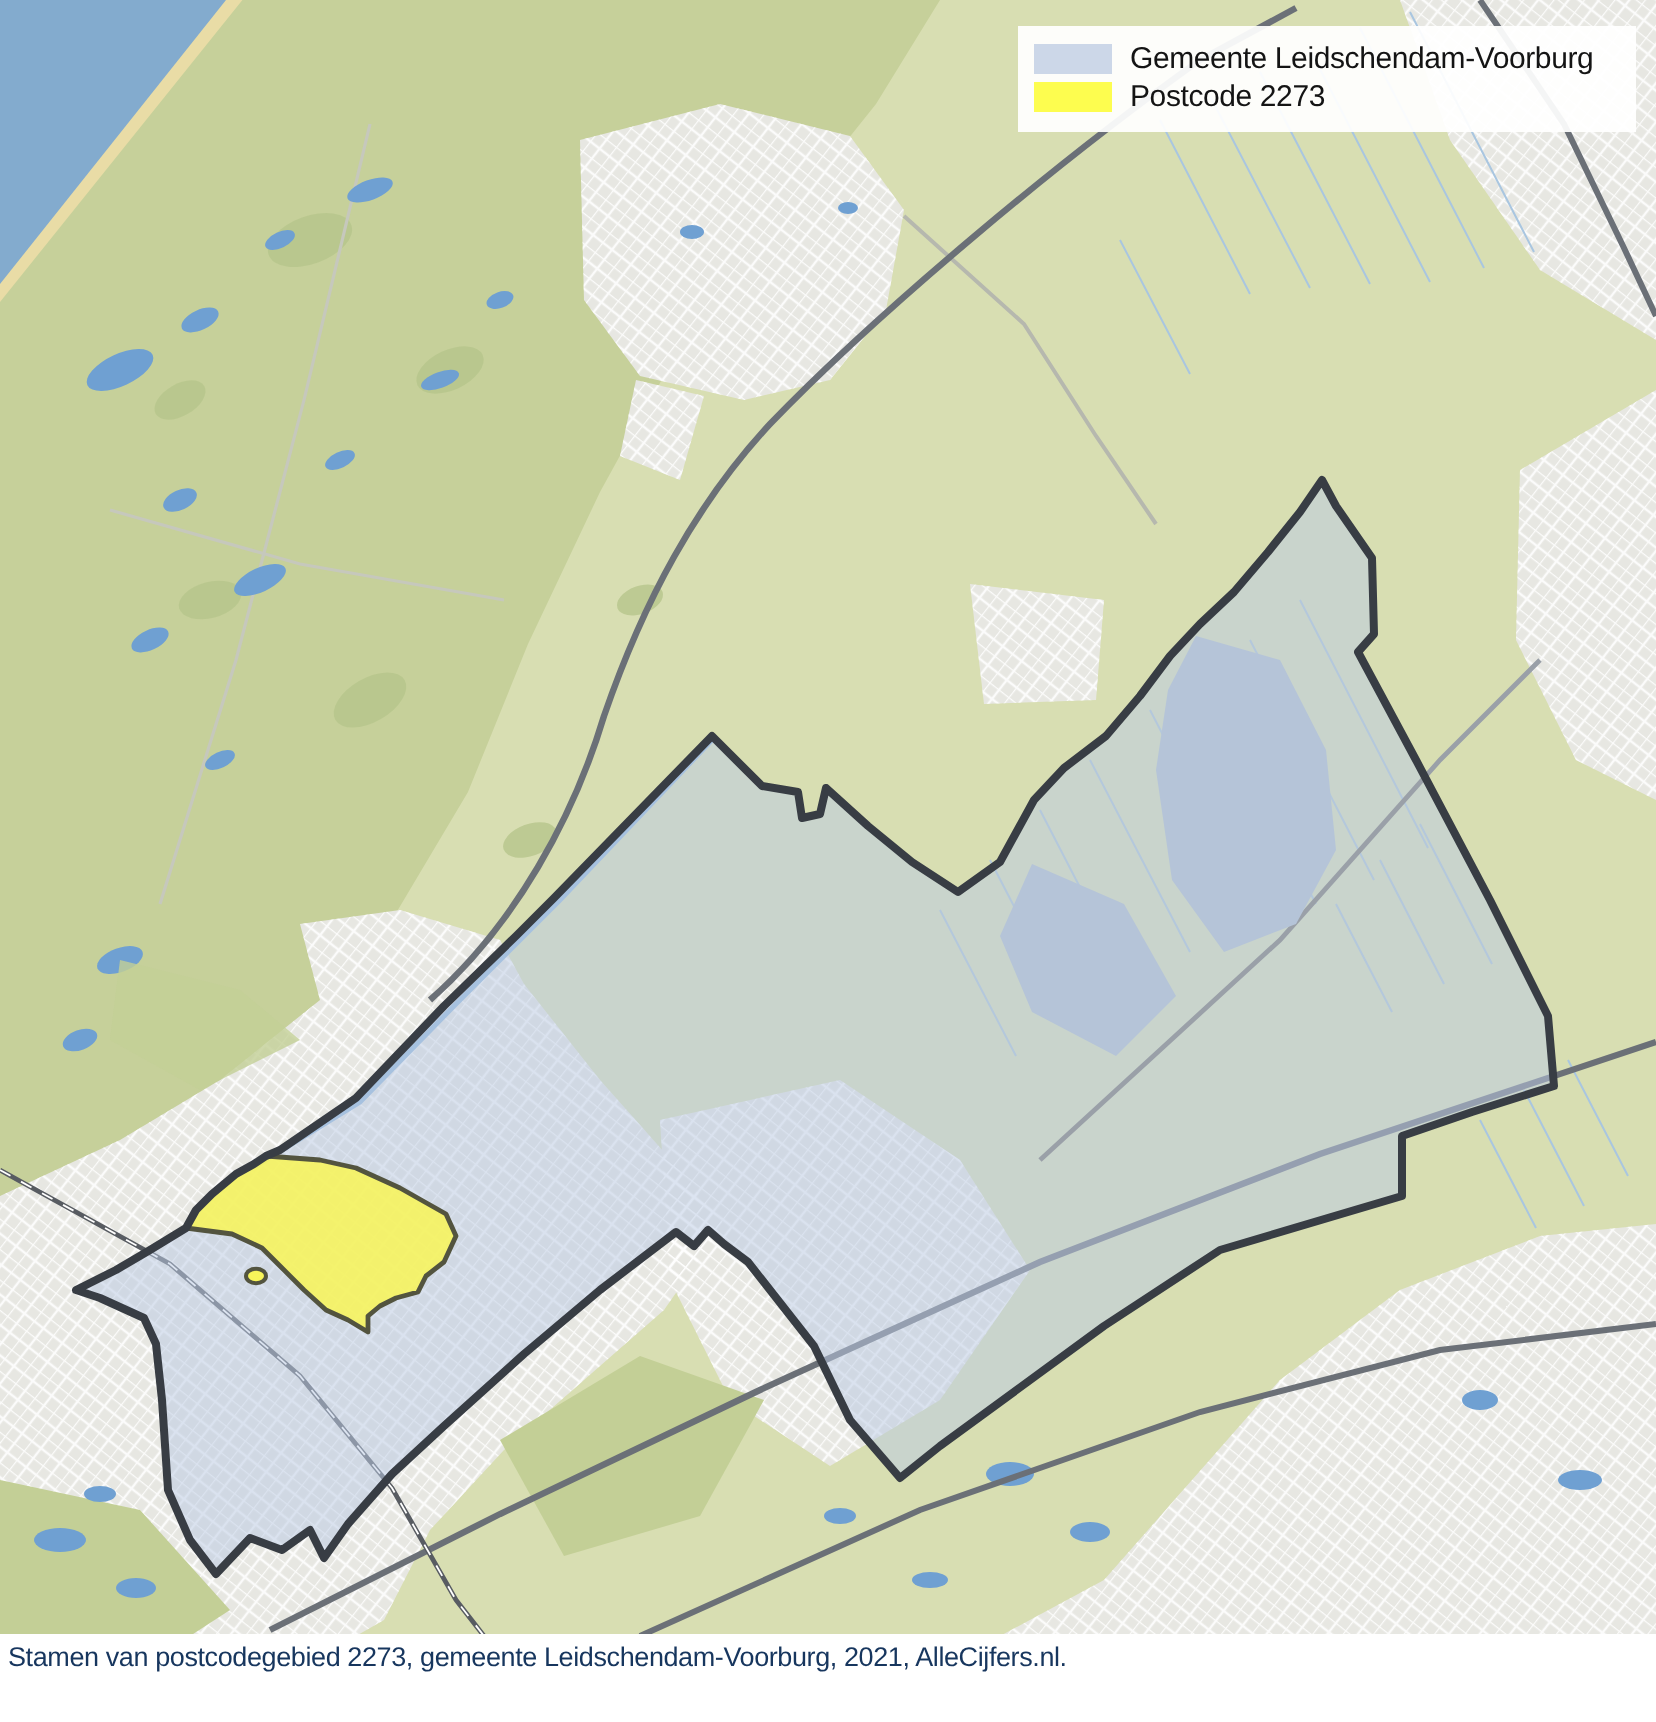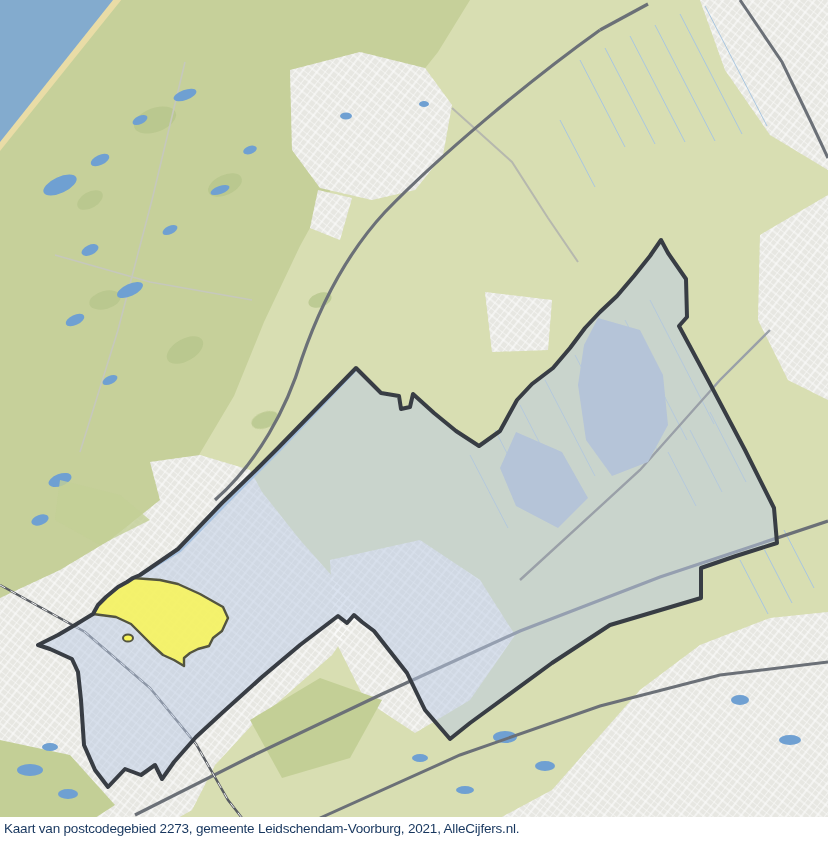--- a/index.html
+++ b/index.html
@@ -140,18 +140,32 @@
       <path d="M516,432 L562,452 L588,498 L558,528 L516,506 L500,468 Z"></path>
     </g>
 
     <path fill-opacity="0.87" stroke="#53543f" stroke-width="2.4" stroke-linejoin="round" d="M133,578 L160,580 L178,584 L200,594 L223,607 L228,618 L222,631 L213,638 L209,646 L198,649 L190,653 L184,658 L184,666 L174,660 L163,655 L152,645 L141,634 L131,624 L116,617 L93,614 L98,605 L106,597 L118,587 L127,582 Z" fill="#f8f55a"></path>
     <ellipse cx="128" cy="638" rx="5" ry="3.6" stroke="#53543f" stroke-width="2" fill="#f8f55a"></ellipse>
 
     <path fill="none" stroke-width="4" stroke-linejoin="round" stroke-linecap="round" d="M133,578 L140,575 L178,549 L222,503 L258,468 L277,449 L356,368 L381,393 L399,396 L401,409 L410,407 L413,394 L434,413 L456,431 L479,446 L500,431 L517,400 L532,384 L553,368 L570,348 L585,328 L600,312 L617,296 L634,276 L650,256 L661,240 L668,253 L686,279 L687,317 L679,326 L708,380 L745,450 L774,508 L777,543 L736,556 L701,568 L701,598 L610,625 L552,663 L470,723 L450,739 L444,732 L425,710 L407,673 L374,631 L362,622 L354,615 L347,623 L338,616 L300,645 L262,677 L222,713 L196,737 L174,762 L162,779 L155,765 L141,775 L125,769 L108,787 L95,770 L84,745 L81,700 L78,672 L72,659 L50,649 L38,645 L58,635 L75,625 L93,614 L98,605 L106,597 L118,587 L127,582 Z" stroke="#383d44"></path>
   </svg>
   </div>
 
+  <div class="legend">
+    <div class="legend-row">
+      <svg width="39" height="15">
+        <rect x="0" y="0" width="39" height="15" fill="#ccd7e8"></rect>
+      </svg>
+      <span>Gemeente Leidschendam-Voorburg</span>
+    </div>
+    <div class="legend-row">
+      <svg width="39" height="15">
+        <rect x="0" y="0" width="39" height="15" fill="#fdfd4f"></rect>
+      </svg>
+      <span>Postcode 2273</span>
+    </div>
+  </div>
 
   <div class="caption">
-    <div>Kaart van postcodegebied 2273, gemeente Leidschendam-Voorburg, 2021, AlleCijfers.nl.</div>
+    <div>Stamen van postcodegebied 2273, gemeente Leidschendam-Voorburg, 2021, AlleCijfers.nl.</div>
   </div>
 
 </div>
 
 </body></html>

